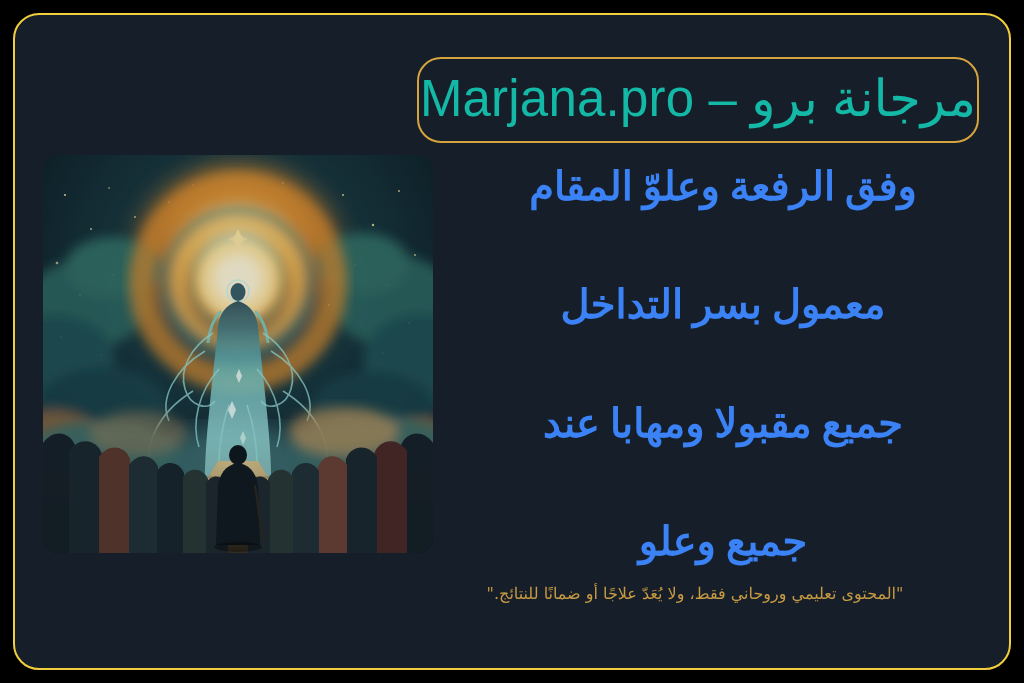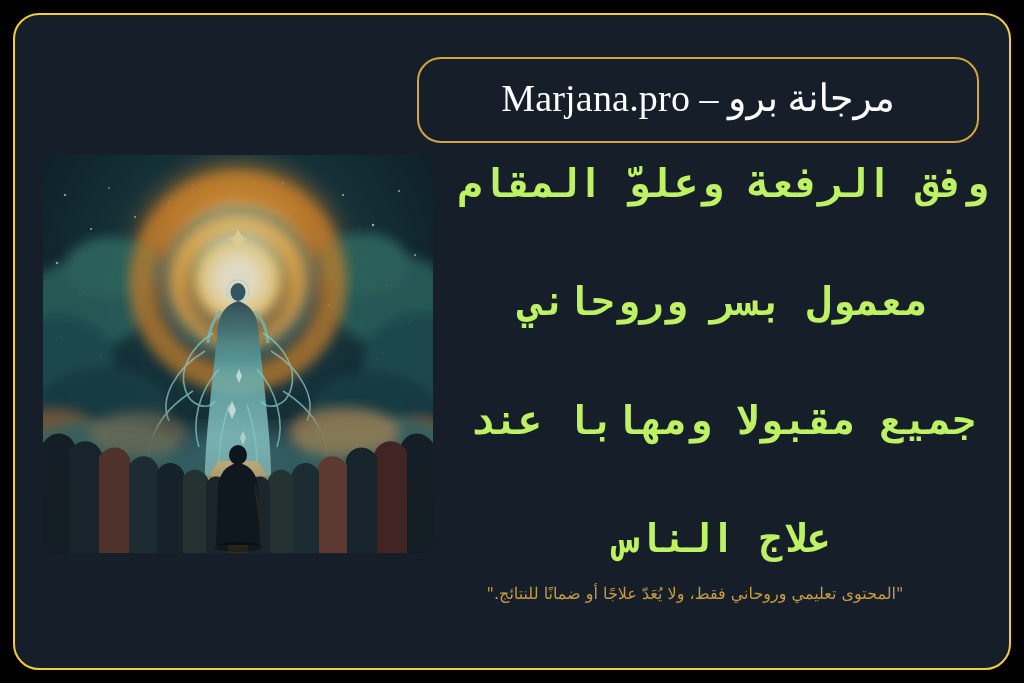--- a/index.html
+++ b/index.html
@@ -46,24 +46,24 @@
     box-sizing: border-box;
     border: 2px solid #D6A43C;
     border-radius: 24px;
     background: transparent;
     display: flex;
     align-items: center;
     justify-content: center;
     overflow: hidden;
   }
   .badge-text {
-    font-family: Liberation Serif, serif;
-    font-size: 38px;
+    font-family: Liberation Sans, sans-serif;
+    font-size: 51px;
     line-height: 1;
-    color: #ffffff;
+    color: #14b8a6;
     white-space: nowrap;
     letter-spacing: 0.2px;
     padding-bottom: 4px;
   }
 
   
   .art-panel {
     position: absolute;
     left: 28px;
     top: 140px;
@@ -82,25 +82,25 @@
     top: 150px;
     width: 560px;
     height: 400px;
     display: flex;
     flex-direction: column;
     justify-content: space-between;
     align-items: center;
     text-align: center;
   }
   .headline {
-    font-family: Liberation Mono, monospace;
+    font-family: Liberation Serif, serif;
     font-weight: bold;
     font-size: 40px;
     line-height: 1.12;
-    color: #bef264;
+    color: #3b82f6;
     direction: rtl;
     white-space: nowrap;
     width: 100%;
   }
 
   
   .disclaimer {
     position: absolute;
     left: 380px;
     top: 568px;
@@ -325,21 +325,21 @@
           <ellipse cx="195" cy="392" rx="24" ry="5" fill="#000" opacity="0.35"></ellipse>
         </g>
 
         <rect width="390" height="398" fill="none"></rect>
         <rect width="390" height="398" fill="#000" opacity="0.12"></rect>
       </svg>
     </div>
 
     <div class="text-col">
       <div class="headline">وفق الرفعة وعلوّ المقام</div>
-      <div class="headline">معمول بسر وروحاني</div>
+      <div class="headline">معمول بسر التداخل</div>
       <div class="headline">جميع مقبولا ومهابا عند</div>
-      <div class="headline">علاج الناس</div>
+      <div class="headline">جميع وعلو</div>
     </div>
 
     <div class="disclaimer">"المحتوى تعليمي وروحاني فقط، ولا يُعَدّ علاجًا أو ضمانًا للنتائج."</div>
 
   </div>
 </div>
 
 </body></html>

